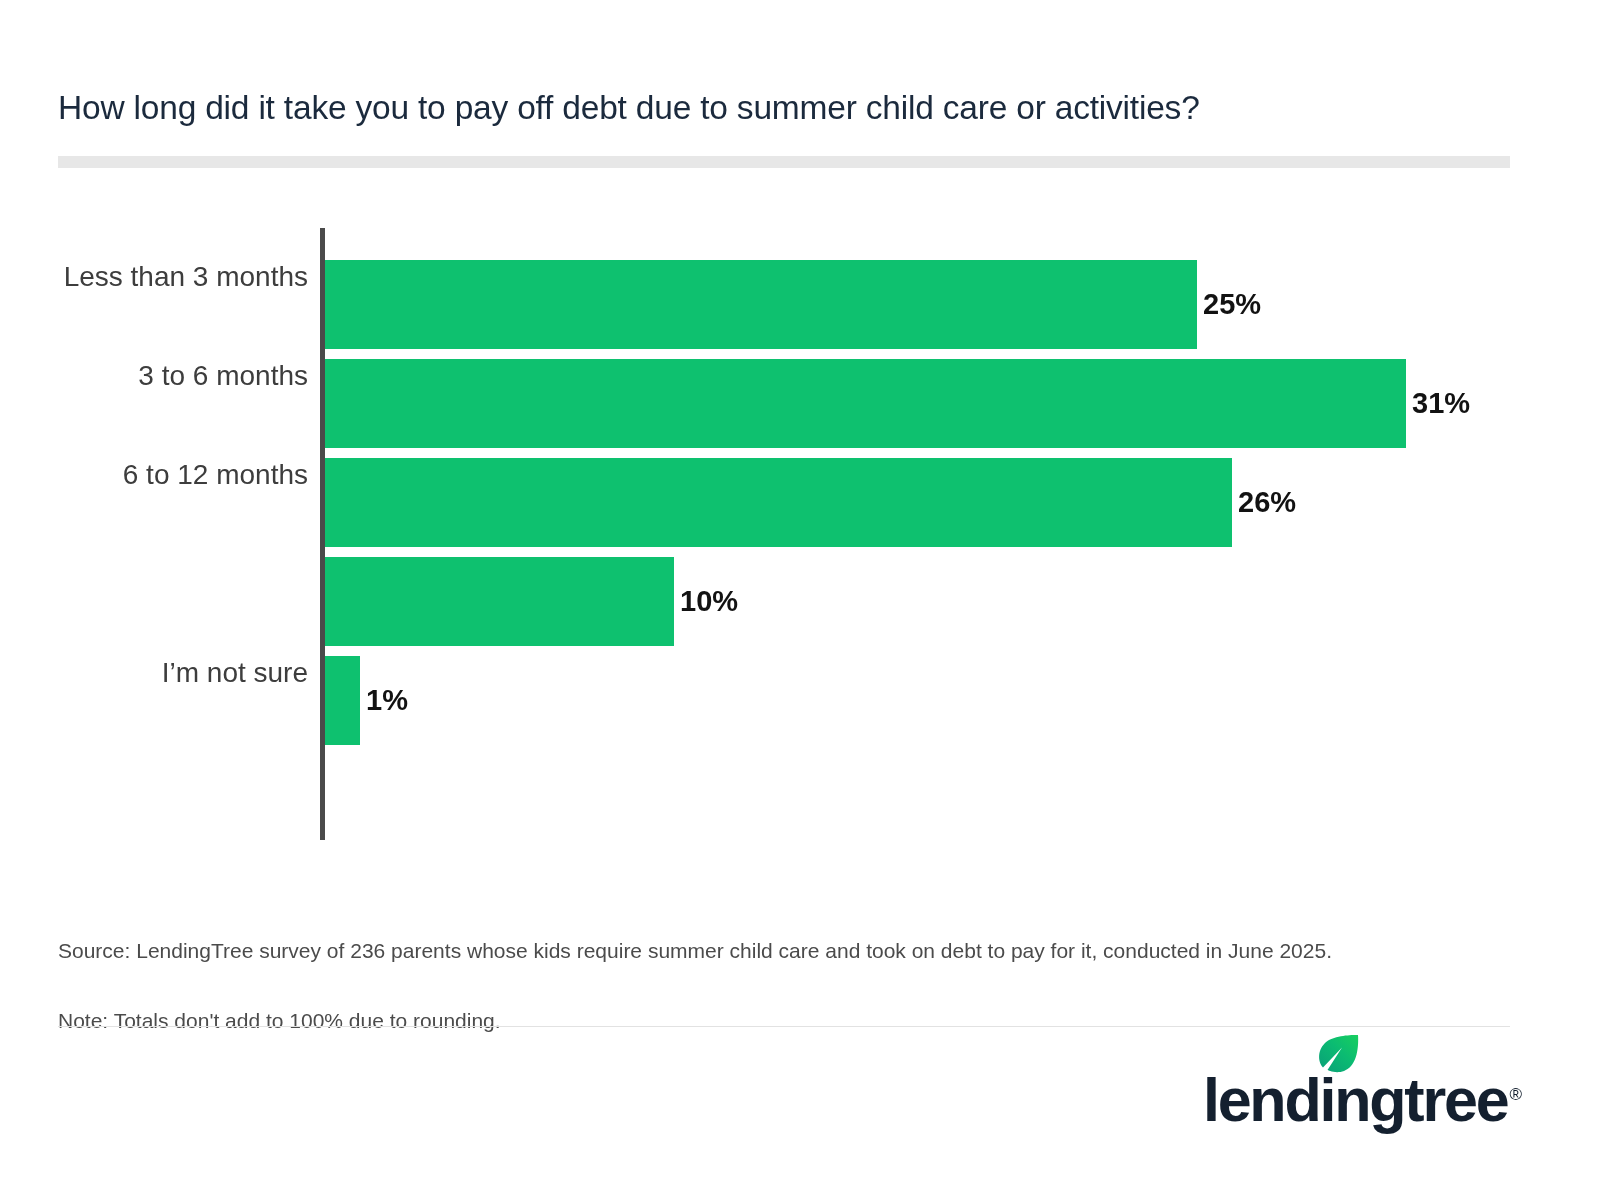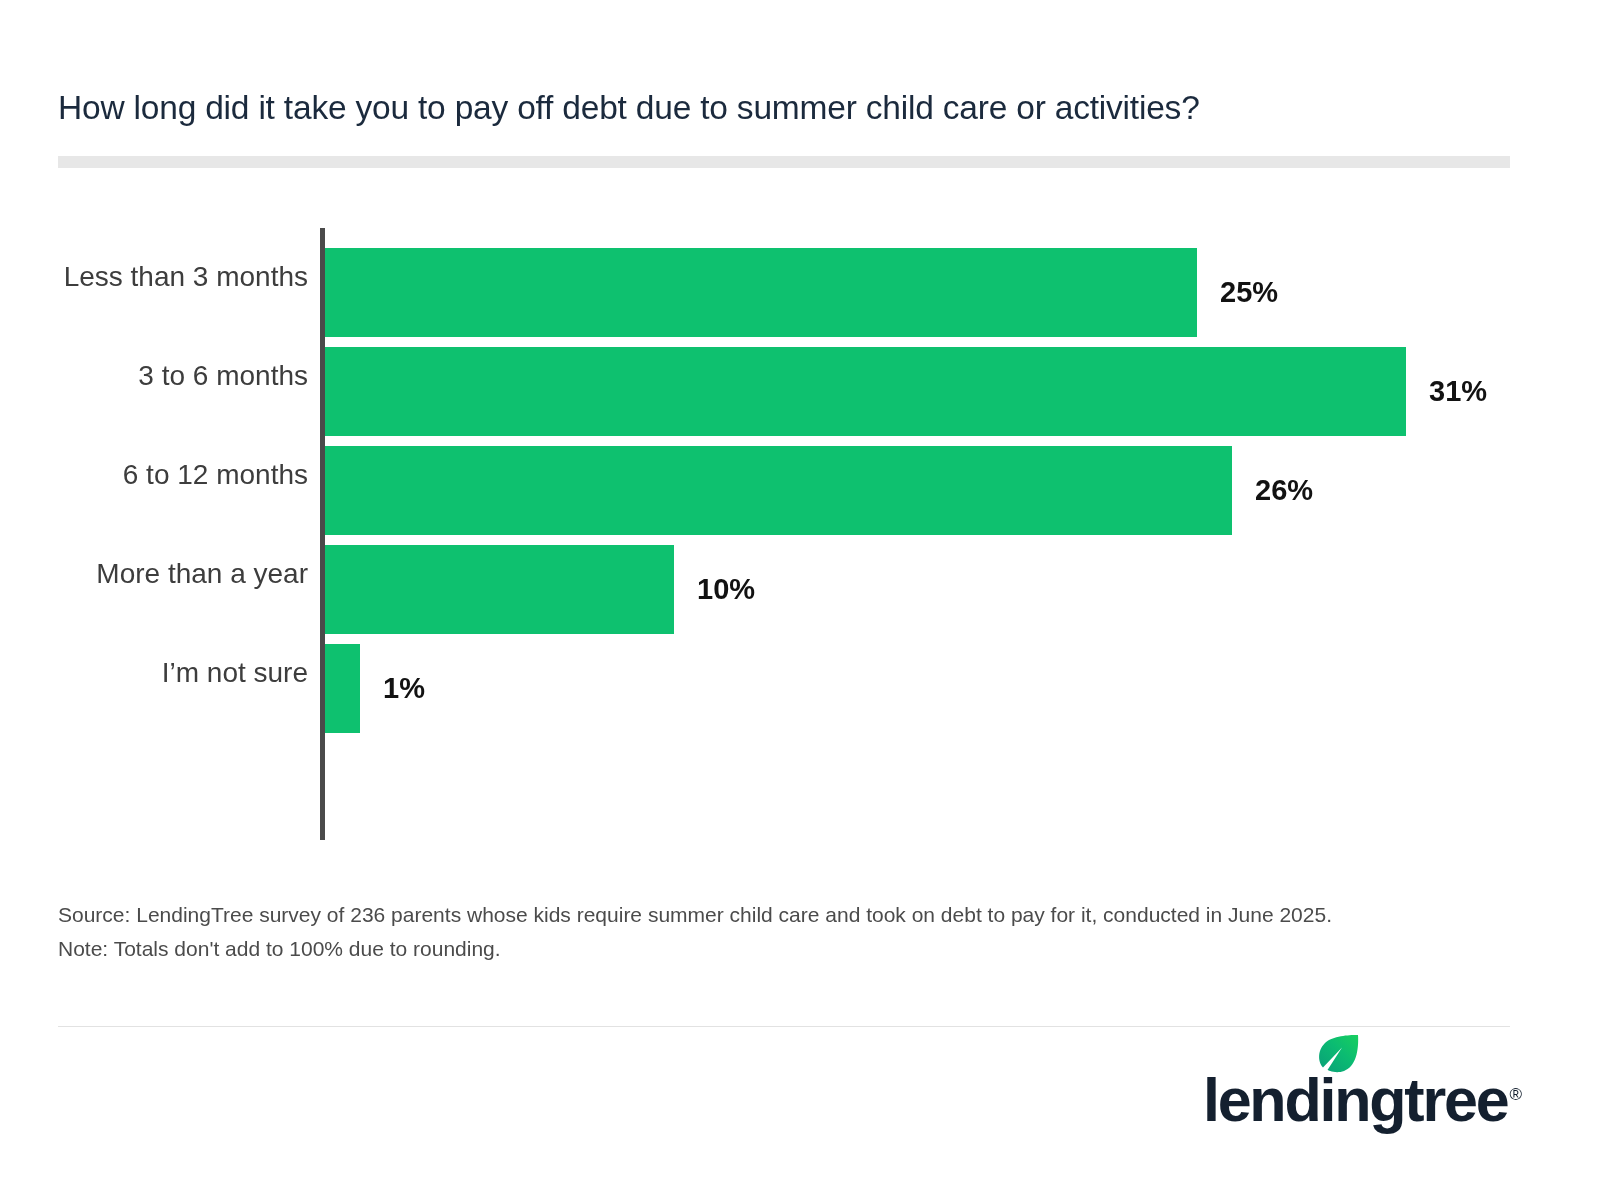--- a/index.html
+++ b/index.html
@@ -78,25 +78,24 @@
     justify-content: flex-end;
     width: 250px;
     font-size: 28px;
     color: #3d3d3d;
     white-space: nowrap;
   }
 
   .bar-wrap {
     position: absolute;
     left: 267px;
-    top: 8px;
+    top: 20px;
     height: 112px;
     display: flex;
     align-items: center;
-    gap: 17px;
   }
 
   .bar {
     height: 89px;
     background: #0ec16f;
   }
 
   .bar.dark {
     background: #131f30;
   }
@@ -113,21 +112,21 @@
   
   .notes {
     position: absolute;
     left: 58px;
     top: 898px;
     width: 1460px;
     font-size: 21px;
     color: #4b4b4b;
     line-height: 1.62;
   }
-  .notes div { white-space: nowrap; }
+  .notes div { white-space: nowrap; margin-top: 36px; }
 
   
   .footer-rule {
     position: absolute;
     left: 58px;
     top: 1026px;
     width: 1452px;
     height: 1px;
     background: #e2e2e2;
   }
@@ -196,21 +195,20 @@
 
     <div class="row" style="top:198px">
       <div class="cat-label">6 to 12 months</div>
       <div class="bar-wrap">
         <div class="bar" style="width:907px"></div>
         <div class="bar-value">26%</div>
       </div>
     </div>
 
     <div class="row" style="top:297px">
-      <div class="cat-label">More than a year</div>
       <div class="bar-wrap">
         <div class="bar" style="width:349px"></div>
         <div class="bar-value">10%</div>
       </div>
     </div>
 
     <div class="row" style="top:396px">
       <div class="cat-label">I’m not sure</div>
       <div class="bar-wrap">
         <div class="bar" style="width:35px"></div>

